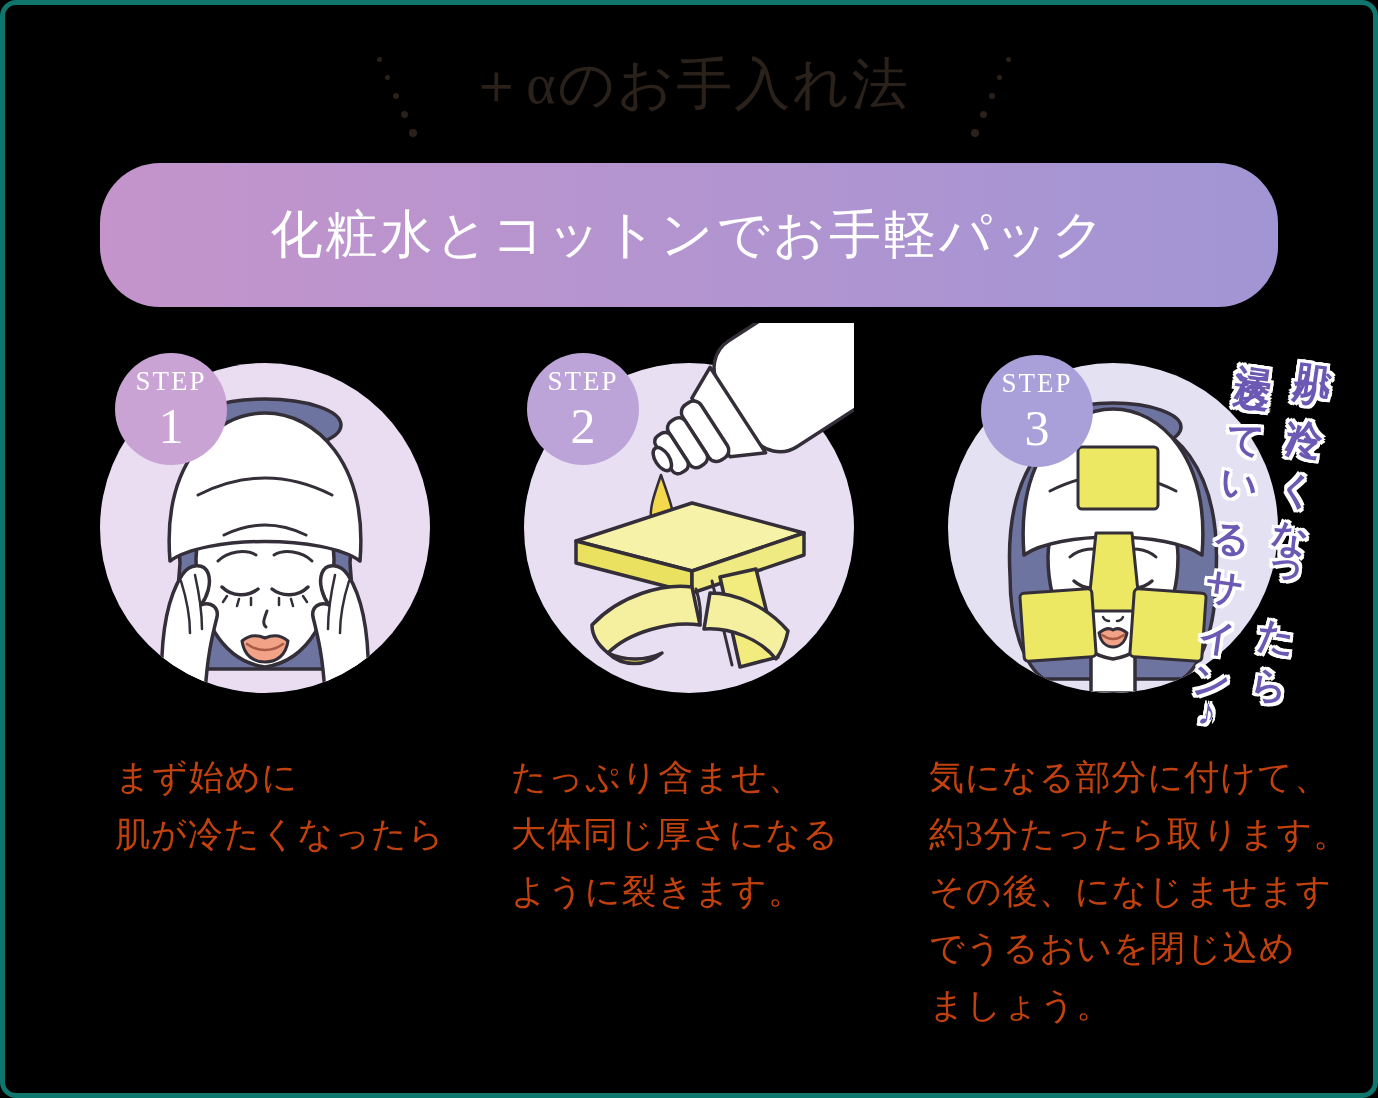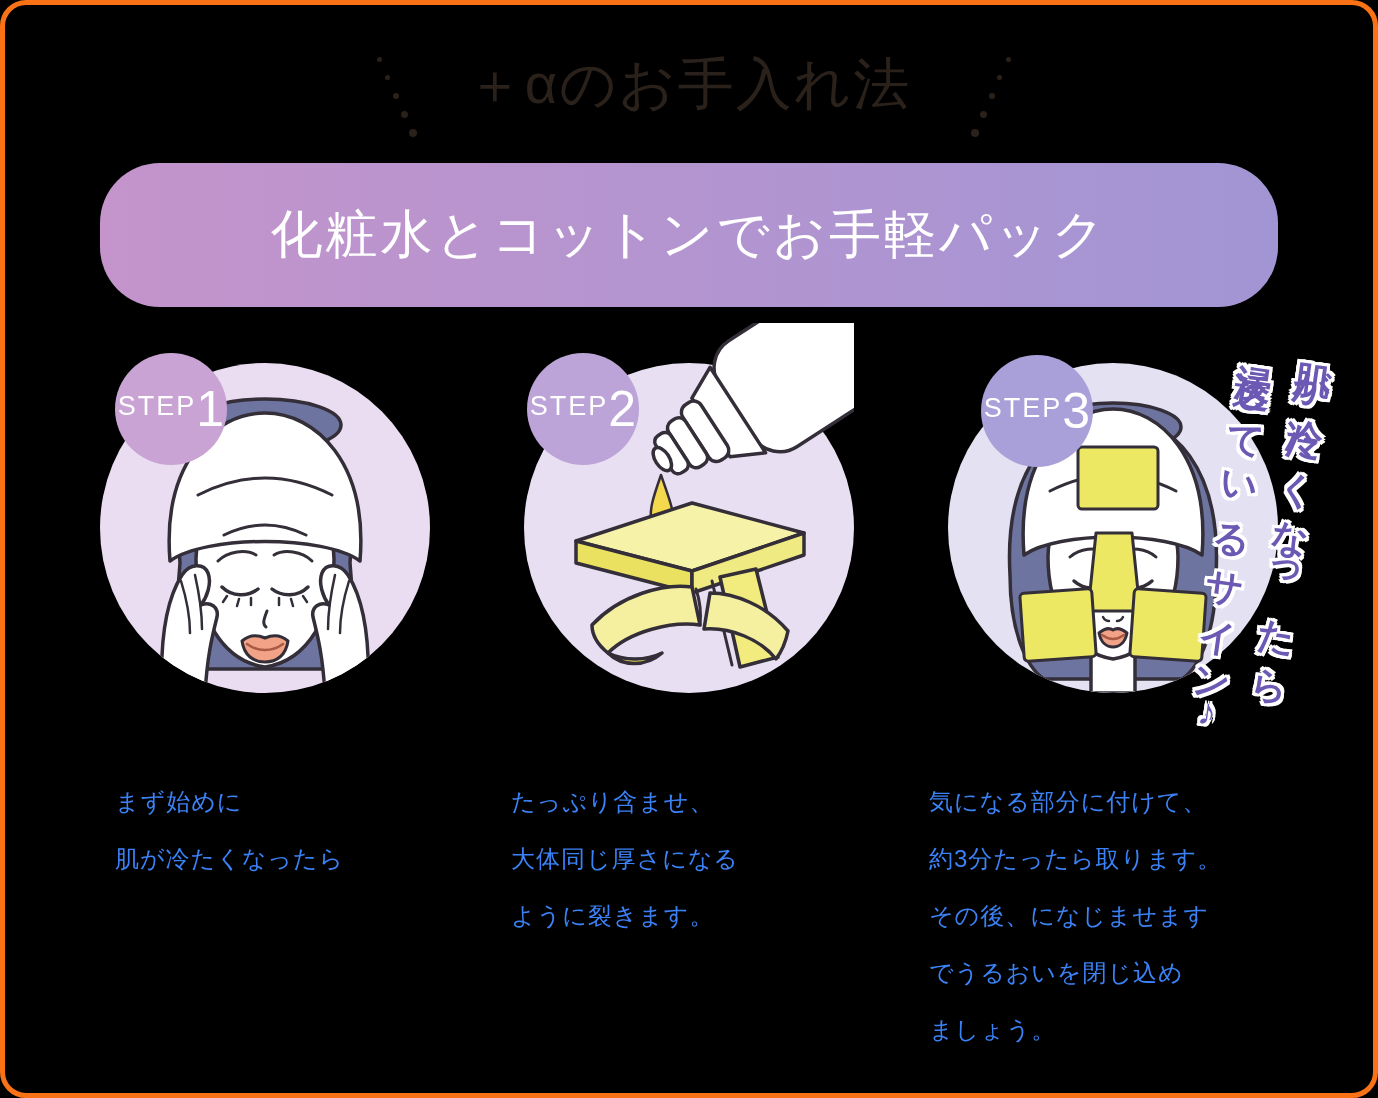--- a/index.html
+++ b/index.html
@@ -1,21 +1,21 @@
 <!DOCTYPE html>
 <html><head>
 <meta charset="utf-8">
 <style>
   html,body { margin:0; padding:0; background:#000; }
   .canvas {
     position:relative; width:1378px; height:1098px;
     background:#000;
-    border:5px solid #f97316; border-radius:26px;
+    border:5px solid #0f766e; border-radius:16px;
     box-sizing:border-box; overflow:hidden;
-    font-family:Liberation Sans, sans-serif;
+    font-family:Liberation Serif, serif;
   }
   .title {
     position:absolute; left:0; right:0; top:42px;
     text-align:center; font-size:56px; font-weight:500;
     color:#2b211b; letter-spacing:2px;
   }
   .dot { position:absolute; border-radius:50%; background:#2b211b; }
 
   .banner {
     position:absolute; left:95px; top:158px; width:1178px; height:144px;
@@ -28,32 +28,32 @@
   .step-circle {
     position:absolute; top:358px; width:330px; height:330px; border-radius:50%;
   }
   .clip { overflow:hidden; }
   .c1 { left:95px;  background:#ebddf1; }
   .c2 { left:519px; background:#e8e0f2; }
   .c3 { left:943px; background:#e4e1f2; }
 
   .badge {
     position:absolute; width:112px; height:112px; border-radius:50%;
-    display:flex; flex-direction:row; align-items:center; justify-content:center;
+    display:flex; flex-direction:column; align-items:center; justify-content:center;
     color:#fff; z-index:3;
   }
   .b1 { left:110px; top:348px; background:#c9a3d4; }
   .b2 { left:522px; top:348px; background:#bda4d8; }
   .b3 { left:976px; top:350px; background:#a9a0d9; }
   .badge .t { font-size:27px; letter-spacing:2px; line-height:1; margin-bottom:6px; }
   .badge .n { font-size:50px; line-height:1; }
 
   .desc {
-    position:absolute; top:768px; font-size:24px; line-height:57px;
-    color:#3b82f6; letter-spacing:1px; white-space:nowrap;
+    position:absolute; top:744px; font-size:35px; line-height:57px;
+    color:#c2410c; letter-spacing:1px; white-space:nowrap;
   }
   .d1 { left:110px; } .d2 { left:506px; } .d3 { left:924px; }
 
   .annotation {
     position:absolute; left:1230px; top:332px; z-index:4;
     writing-mode:vertical-rl; text-orientation:upright;
     font-size:37px; font-weight:bold; color:#6b59b4; letter-spacing:7px;
     transform:rotate(8deg); transform-origin:90% 0%;
     text-shadow:
       -3px -3px 0 #fff, 3px -3px 0 #fff, -3px 3px 0 #fff, 3px 3px 0 #fff,

